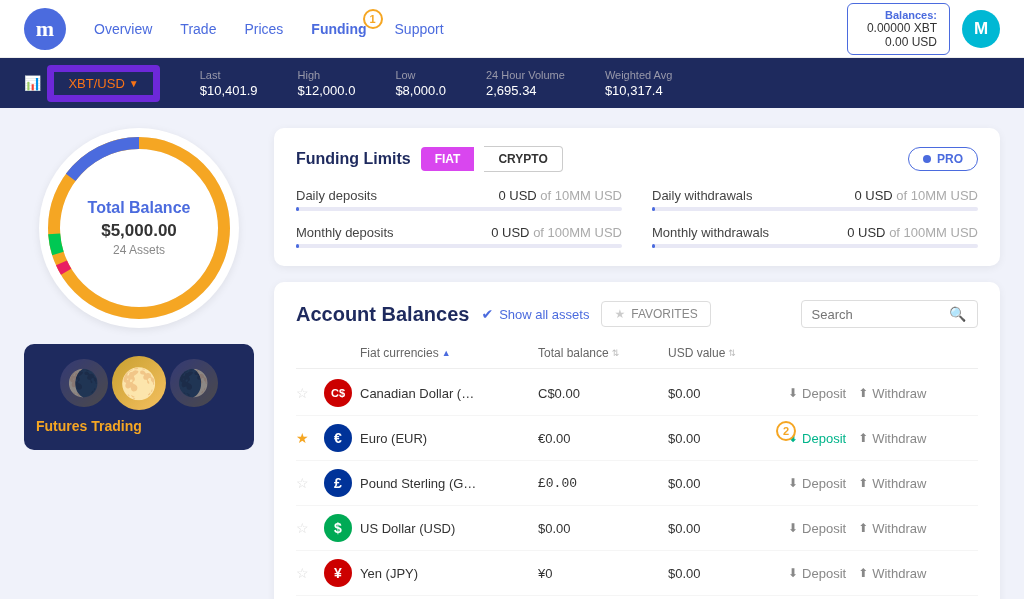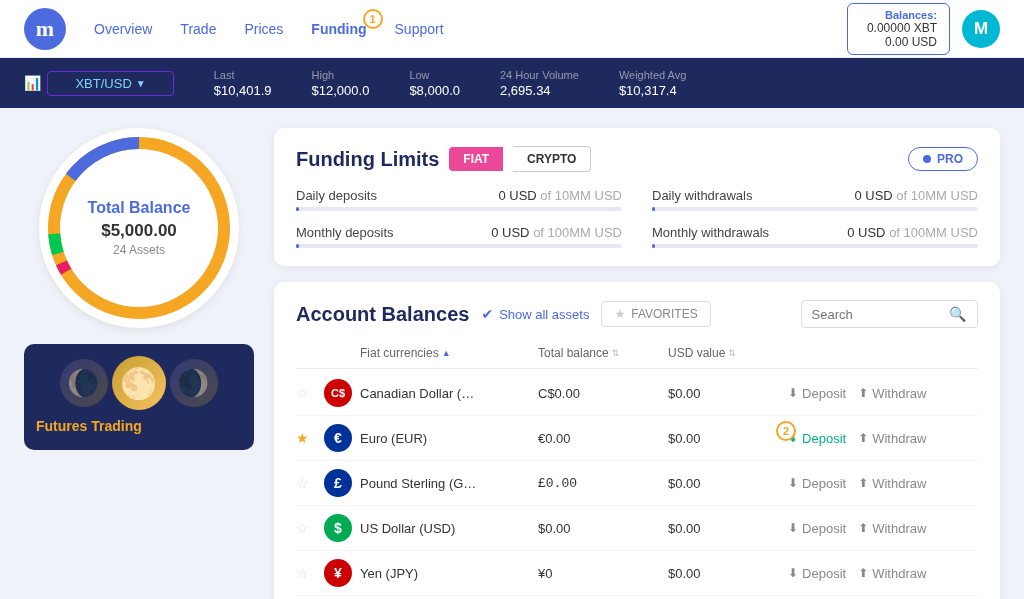--- a/index.html
+++ b/index.html
@@ -31,21 +31,21 @@
       <div style="font-size:12px; color:#333;margin-left:7px;">0.00000 XBT</div>
       <div style="font-size:12px; color:#333;">0.00 USD</div>
     </div>
     <div style="width:38px; height:38px; background:#00b8d4; border-radius:50%; display:flex; align-items:center; justify-content:center; color:white; font-weight:bold; font-size:17px; cursor:pointer;">M</div>
   </div>
 </header>
 
 <div style="background:#1e2a5e; color:white; display:flex; align-items:center; padding:0 24px; height:50px; gap:40px;">
   <div style="display:flex; align-items:center; gap:6px;">
     <span style="font-size:14px;">📊</span>
-    <button style="background:transparent; border:1px solid #6d28d9; border-radius:4px; color:#7dd3fc; padding:4px 27px; font-size:13px; cursor:pointer; display:flex; align-items:center; gap:4px;">
+    <button style="background:transparent; border:7px solid #6d28d9; border-radius:4px; color:#f97316; padding:4px 14px; font-size:13px; cursor:pointer; display:flex; align-items:center; gap:4px;">
       <span>XBT/USD</span>
       <span style="font-size:10px;">▼</span>
     </button>
   </div>
   <div>
     <div style="font-size:11px; color:#99a; margin-bottom:2px;">Last</div>
     <div style="font-size:13px; font-weight:500;">$10,401.9</div>
   </div>
   <div>
     <div style="font-size:11px; color:#99a; margin-bottom:2px;">High</div>
@@ -91,22 +91,22 @@
         <div style="width:48px; height:48px; border-radius:50%; background:linear-gradient(135deg, #4a4a8a, #7a6a3a); display:flex; align-items:center; justify-content:center; font-size:26px; opacity:0.5;">🌒</div>
       </div>
       <div style="color:#f5a623; font-size:14px; font-weight:700; margin-bottom:4px;">Futures Trading</div>
     </div>
   </div>
 
   <div style="flex:1; display:flex; flex-direction:column; gap:16px;">
 
     <div style="background:white; border-radius:10px; padding:18px 22px; box-shadow:0 2px 8px rgba(0,0,0,0.06);">
       <div style="display:flex; align-items:center; gap:10px; margin-bottom:16px;">
-        <span style="font-size:20px; font-weight:700; color:#1e2a5e;">Funding Limits</span>
-        <button style="background:#ec4899; color:white; border:none; border-radius:4px 0 0 4px; padding:5px 14px; font-size:12px; font-weight:600; cursor:pointer;">FIAT</button>
+        <span style="font-size:16px; font-weight:700; color:#1e2a5e;">Funding Limits</span>
+        <button style="background:#d946ef; color:white; border:none; border-radius:4px 0 0 4px; padding:5px 14px; font-size:12px; font-weight:600; cursor:pointer;">FIAT</button>
         <button style="background:white; color:#333; border:1px solid #ccc; border-left:none; border-radius:0 4px 4px 0; padding:5px 14px; font-size:12px; font-weight:600; cursor:pointer;">CRYPTO</button>
         <div style="margin-left:auto; border:1.5px solid #4b6bde; border-radius:20px; padding:4px 14px; color:#4b6bde; font-size:12px; font-weight:600; display:flex; align-items:center; gap:6px; cursor:pointer;">
           <span style="width:8px; height:8px; background:#4b6bde; border-radius:50%; display:inline-block;"></span>
           <span>PRO</span>
         </div>
       </div>
       <div style="display:grid; grid-template-columns:1fr 1fr; gap:14px 30px;">
         <div>
           <div style="display:flex; justify-content:space-between; align-items:flex-end; margin-bottom:4px;">
             <span style="font-size:13px; color:#444;">Daily deposits</span>

